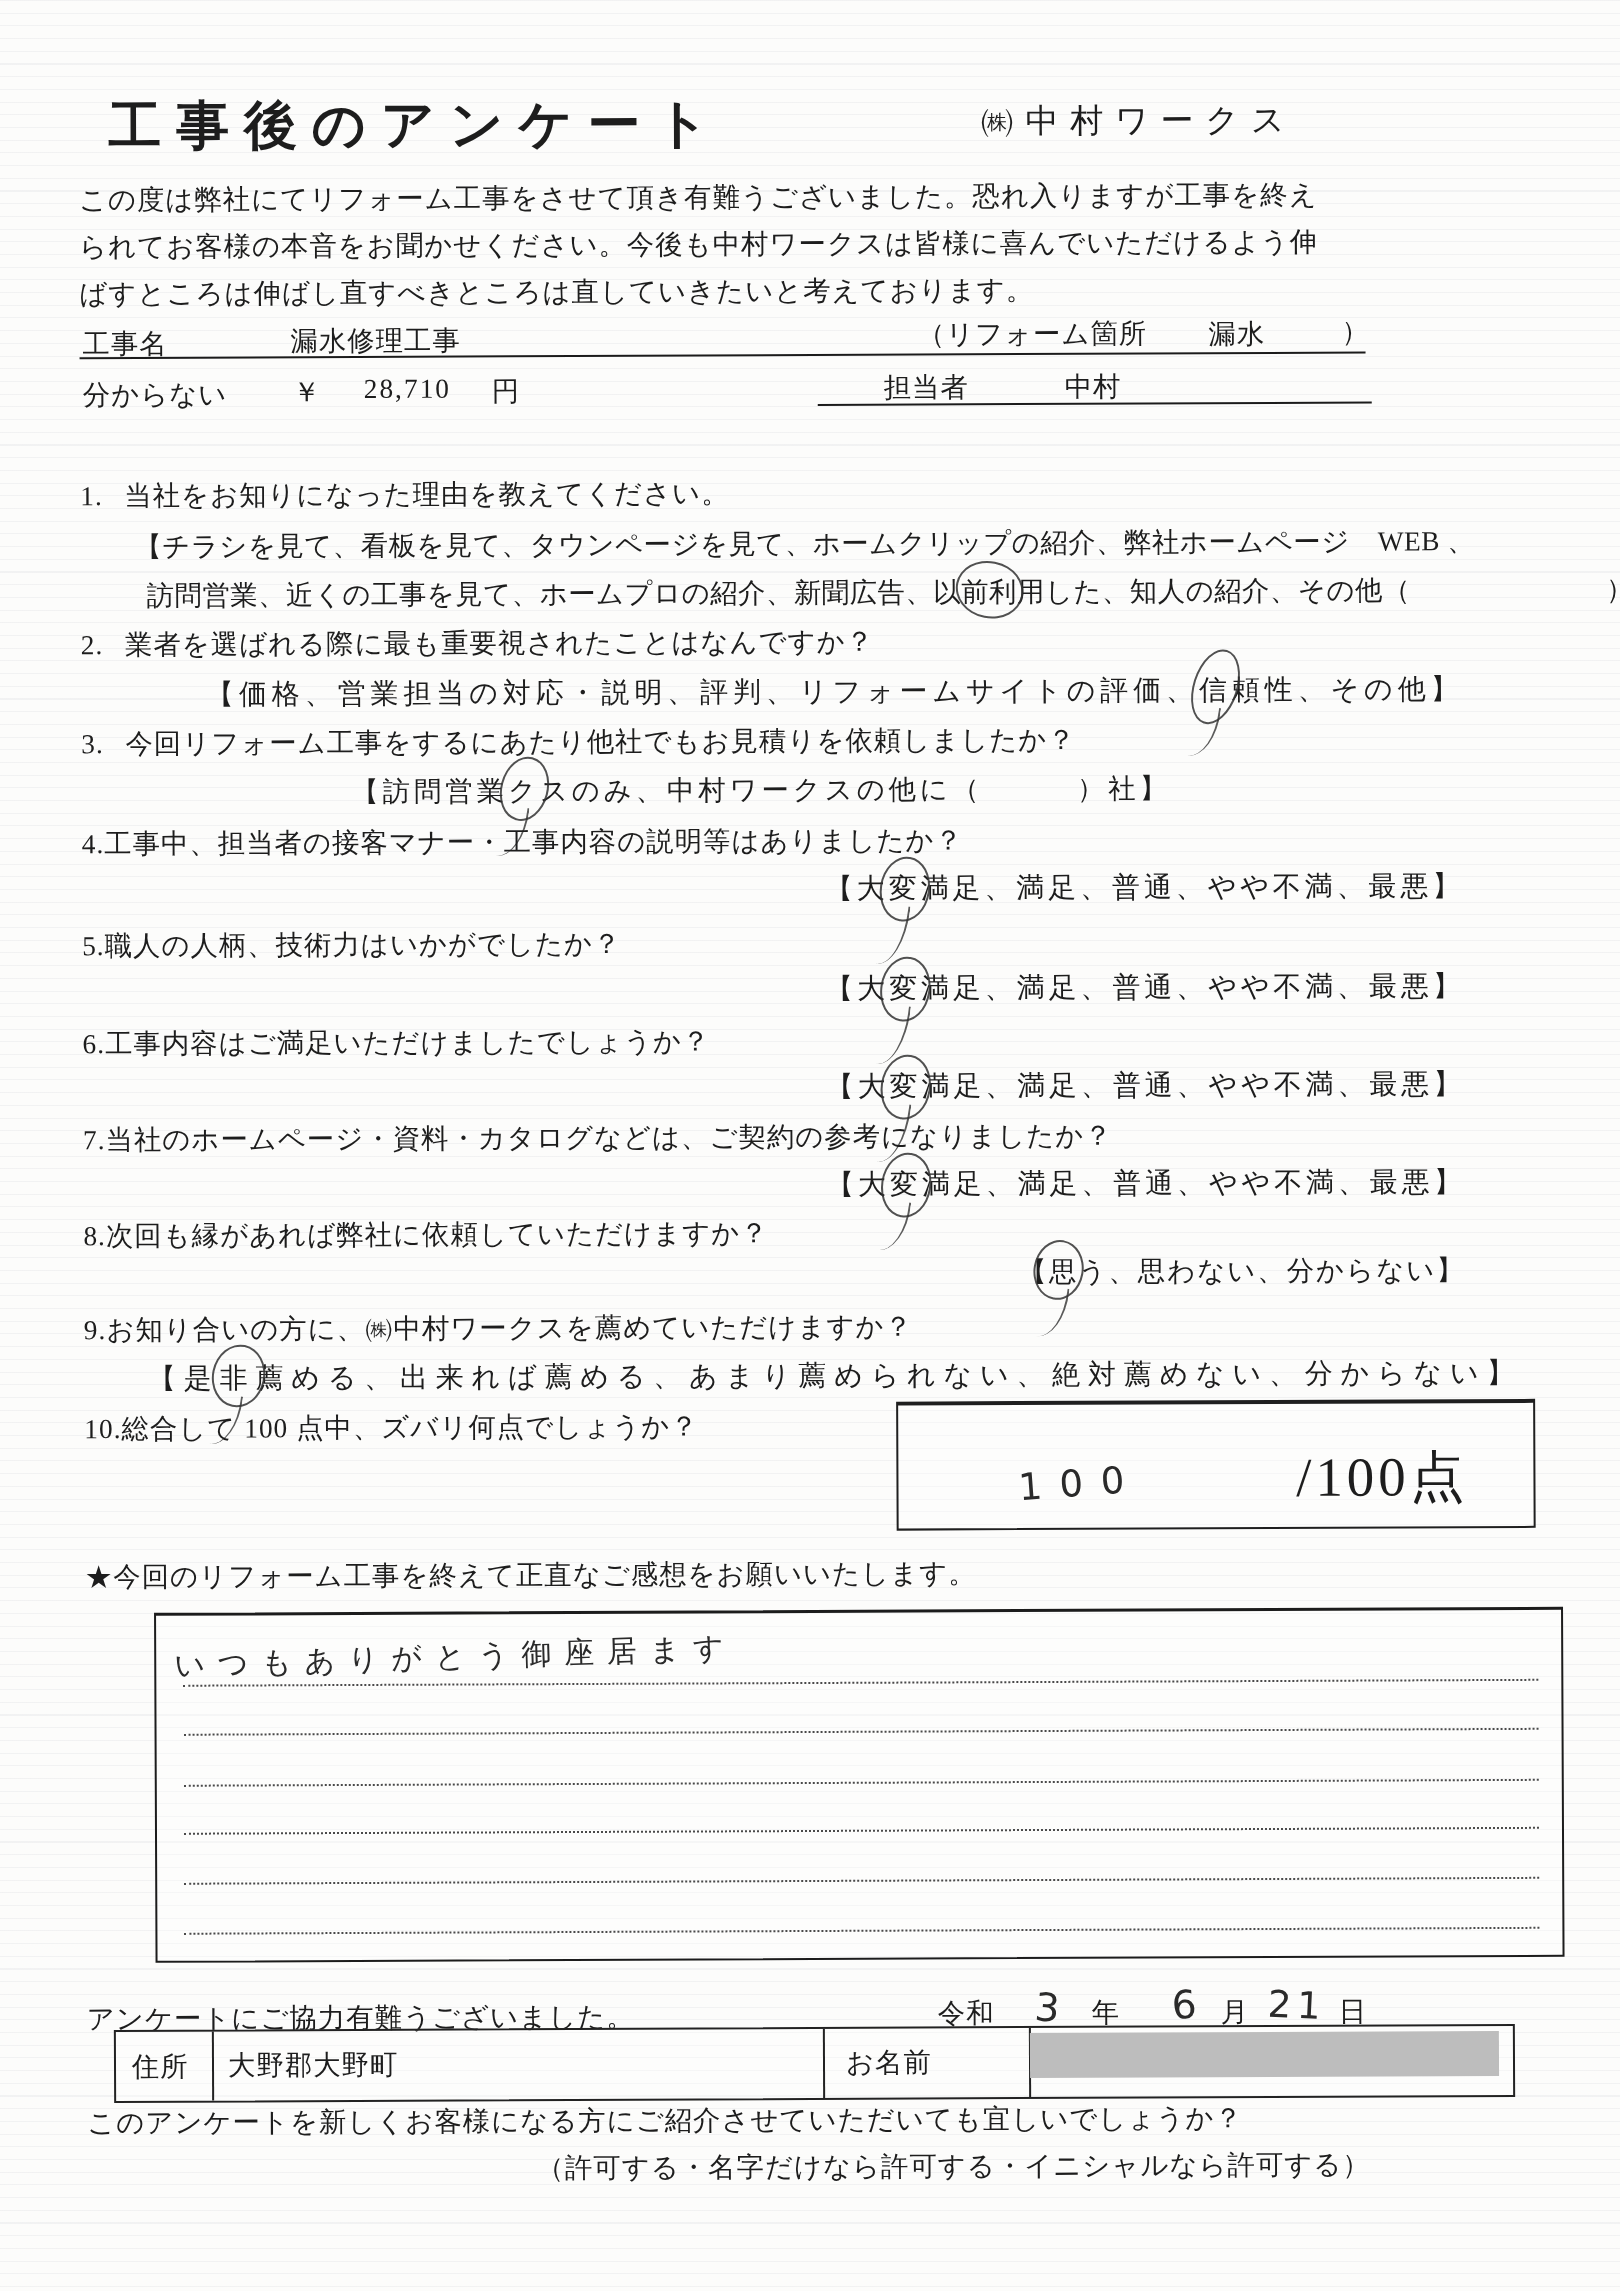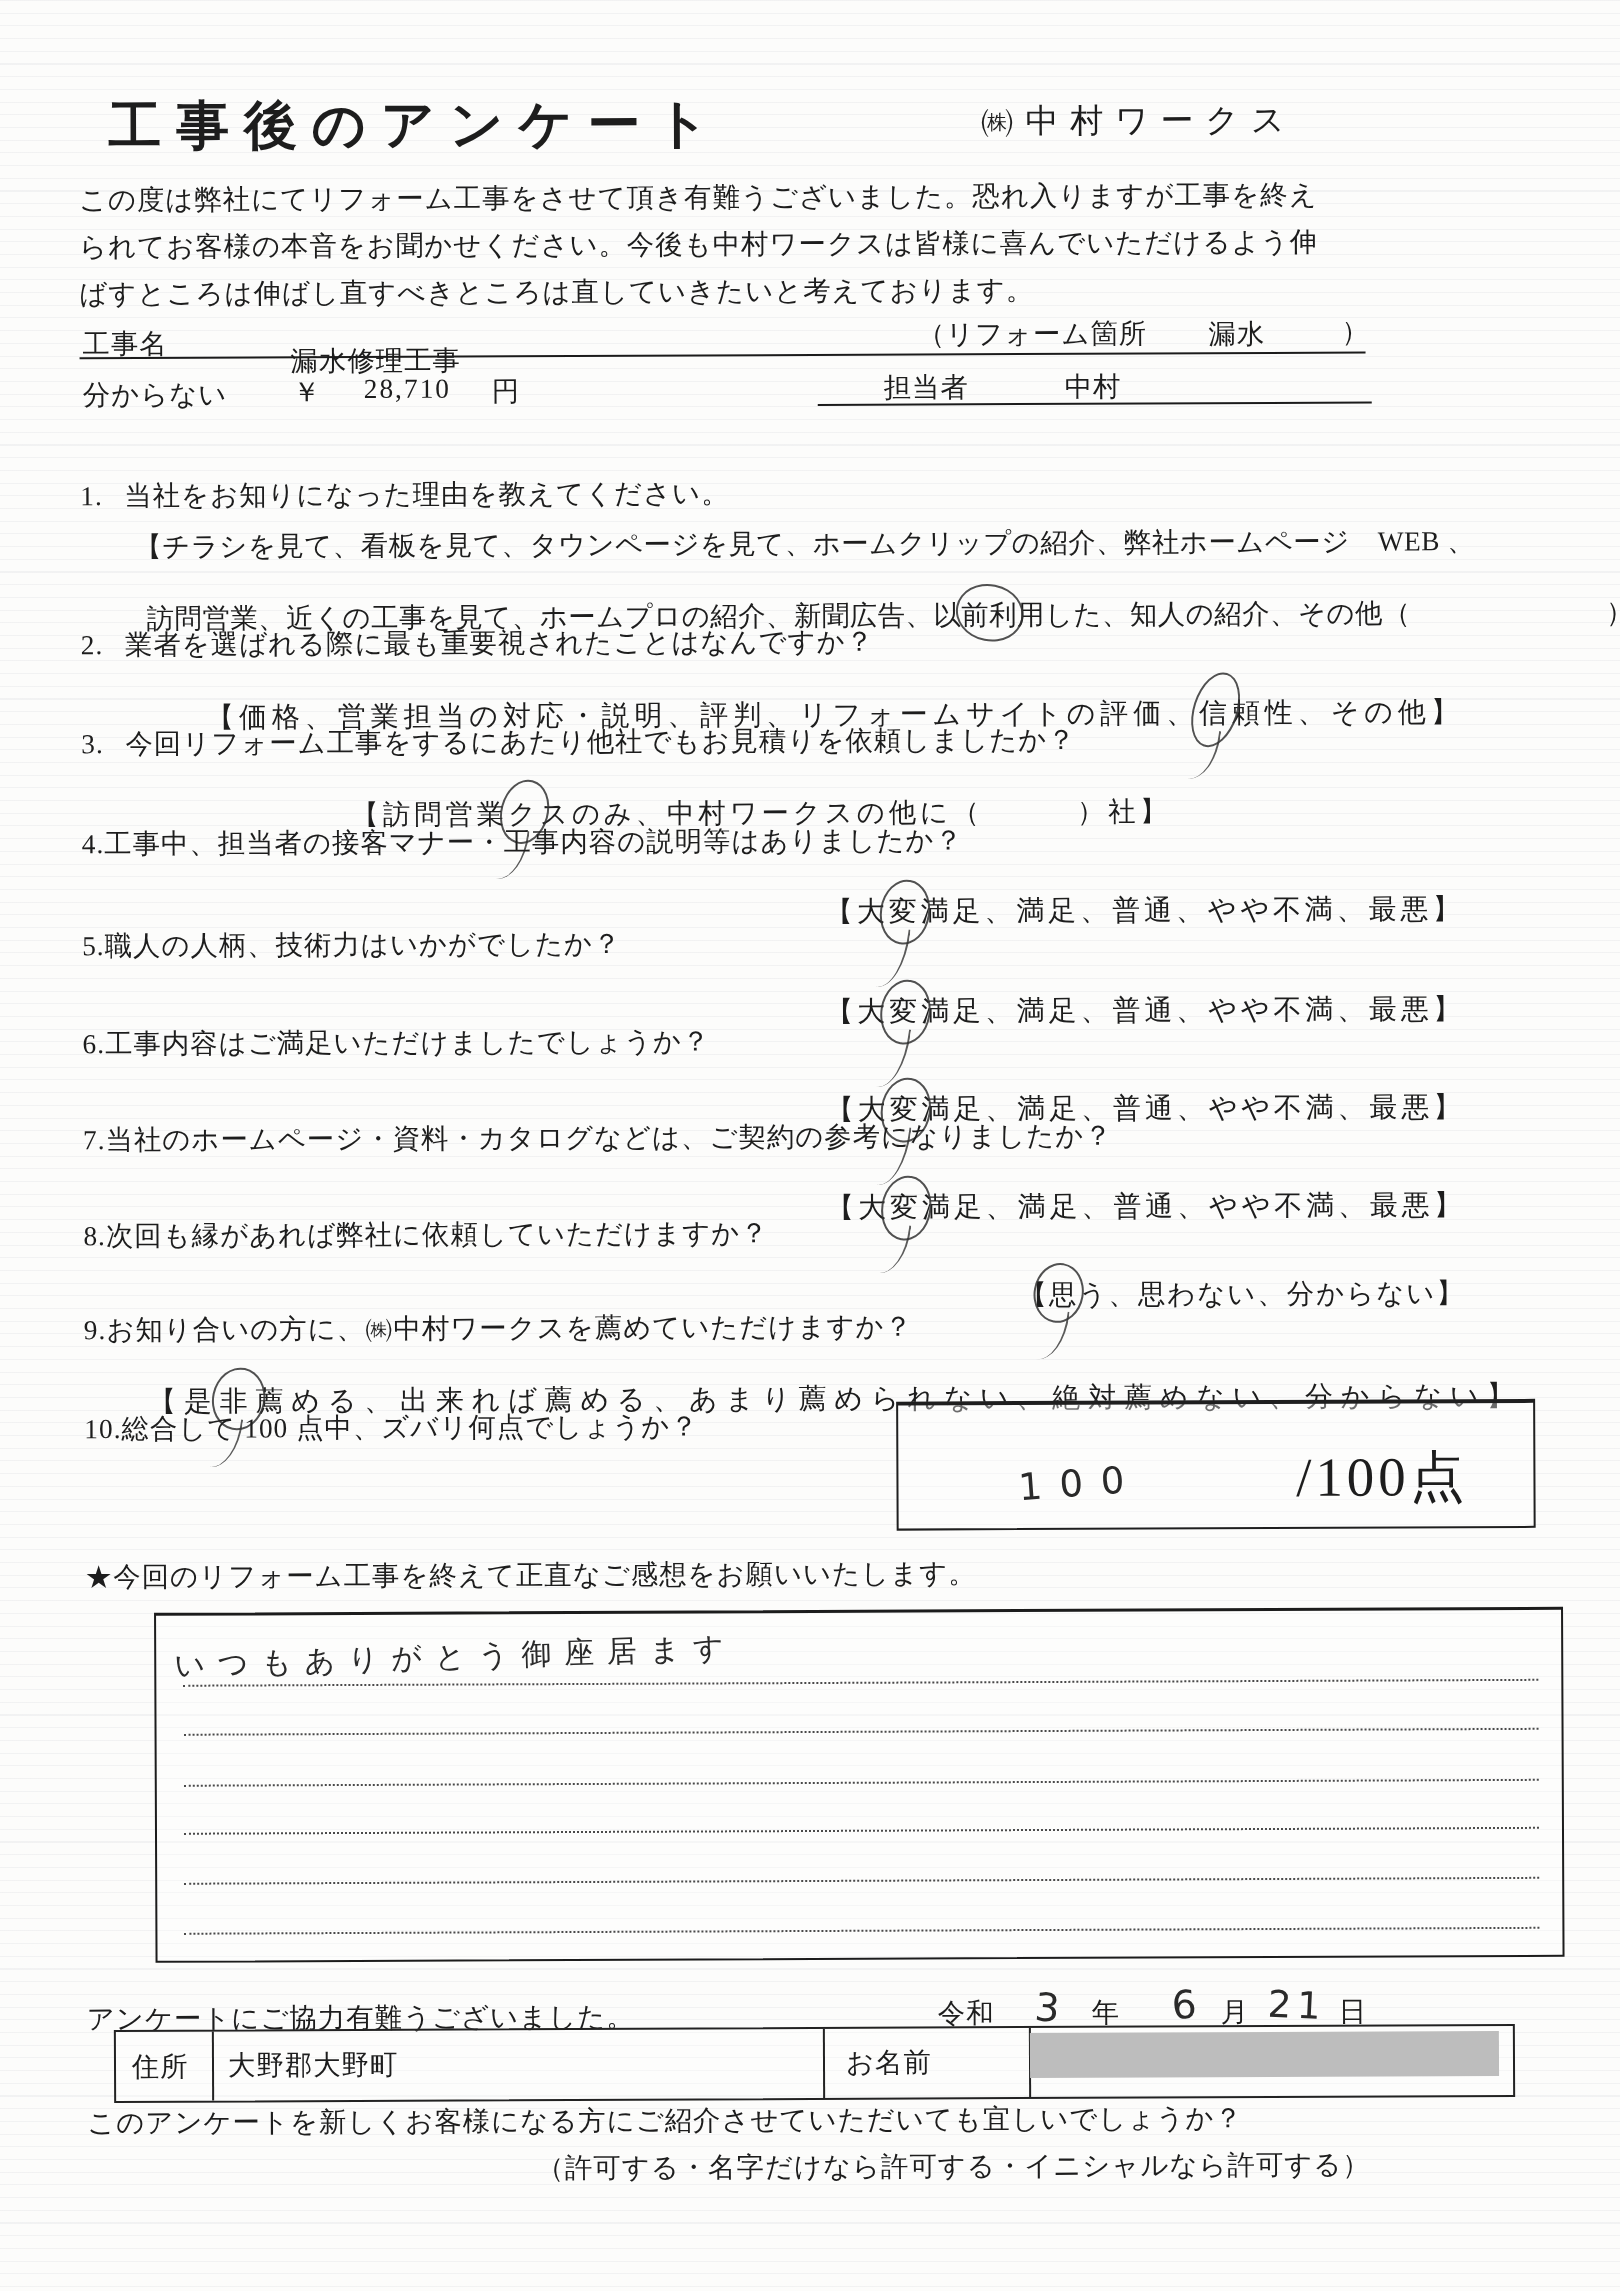--- a/index.html
+++ b/index.html
@@ -15,21 +15,21 @@
   .line{position:absolute;white-space:nowrap;font-size:27.4px;letter-spacing:1px;color:#1d1d1d;}
   .q-gap .q-text{margin-left:21.6px;}
   .opt-right{font-size:28px;letter-spacing:3.9px;}
   .rule{position:absolute;height:0;border-top:2.9px solid #1b1b1b;}
   .vline{position:absolute;width:0;border-left:2.5px solid #222;}
 
   .title{position:absolute;left:113px;top:88px;font-size:53px;font-weight:700;letter-spacing:14.7px;white-space:nowrap;}
   .company{position:absolute;left:985px;top:100px;font-size:33px;letter-spacing:11.8px;white-space:nowrap;}
 
   
-  .circled{position:relative;display:inline-block;margin-top:23px;}
+  .circled{position:relative;display:inline-block;}
   .circled::before{content:'';position:absolute;border:2.9px solid rgba(50,50,50,.85);border-radius:50%;}
   .c-mid::before{left:-5.9px;right:-5.9px;top:-12.7px;bottom:-8.8px;transform:rotate(12deg);}
   .c-tall::before{left:-5.9px;right:-5.9px;top:-23.5px;bottom:-15.7px;transform:rotate(18deg);}
   .c-std::before{left:-8.8px;right:-8.8px;top:-12.7px;bottom:-14.7px;transform:rotate(9deg);}
   .c-k::before{left:-7.8px;right:-7.8px;top:-16.7px;bottom:-12.7px;transform:rotate(15deg);}
   .c-omou::before{left:-15.7px;right:-4.9px;top:-13.7px;bottom:-10.8px;transform:rotate(10deg);}
   .c-hi::before{left:-7.8px;right:-9.8px;top:-14.7px;bottom:-10.8px;transform:rotate(12deg);}
   .tail::after{content:'';position:absolute;top:92%;left:calc(50% - 25.5px);width:25.5px;height:51px;
     border-right:2.9px solid rgba(50,50,50,.8);border-bottom-right-radius:100% 95%;transform:rotate(7deg);}
   .tail-long::after{height:61px;}
@@ -57,21 +57,21 @@
  <div class="sheet">
 
   <div class="title">工事後のアンケート</div>
   <div class="company">㈱中村ワークス</div>
 
   <div class="line" style="left:83px;top:179px;">この度は弊社にてリフォーム工事をさせて頂き有難うございました。恐れ入りますが工事を終え</div>
   <div class="line" style="left:83px;top:226px;">られてお客様の本音をお聞かせください。今後も中村ワークスは皆様に喜んでいただけるよう伸</div>
   <div class="line" style="left:83px;top:273px;">ばすところは伸ばし直すべきところは直していきたいと考えております。</div>
 
   <div class="line" style="left:86px;top:323px;">工事名</div>
-  <div class="line" style="left:294px;top:321px;margin-top:20px;">漏水修理工事</div>
+  <div class="line" style="left:294px;top:321px;">漏水修理工事</div>
   <div class="line" style="left:921px;top:317px;">（リフォーム箇所</div>
   <div class="line" style="left:1212px;top:318px;">漏水</div>
   <div class="line" style="left:1345px;top:316px;">）</div>
   <div class="rule" style="left:83px;top:354px;width:1286px;"></div>
 
   <div class="line" style="left:86px;top:374px;">分からない</div>
   <div class="line" style="left:296px;top:372px;">￥</div>
   <div class="line" style="left:367px;top:372px;letter-spacing:2px;">28,710</div>
   <div class="line" style="left:495px;top:372px;">円</div>
   <div class="line" style="left:887px;top:370px;">担当者</div>

